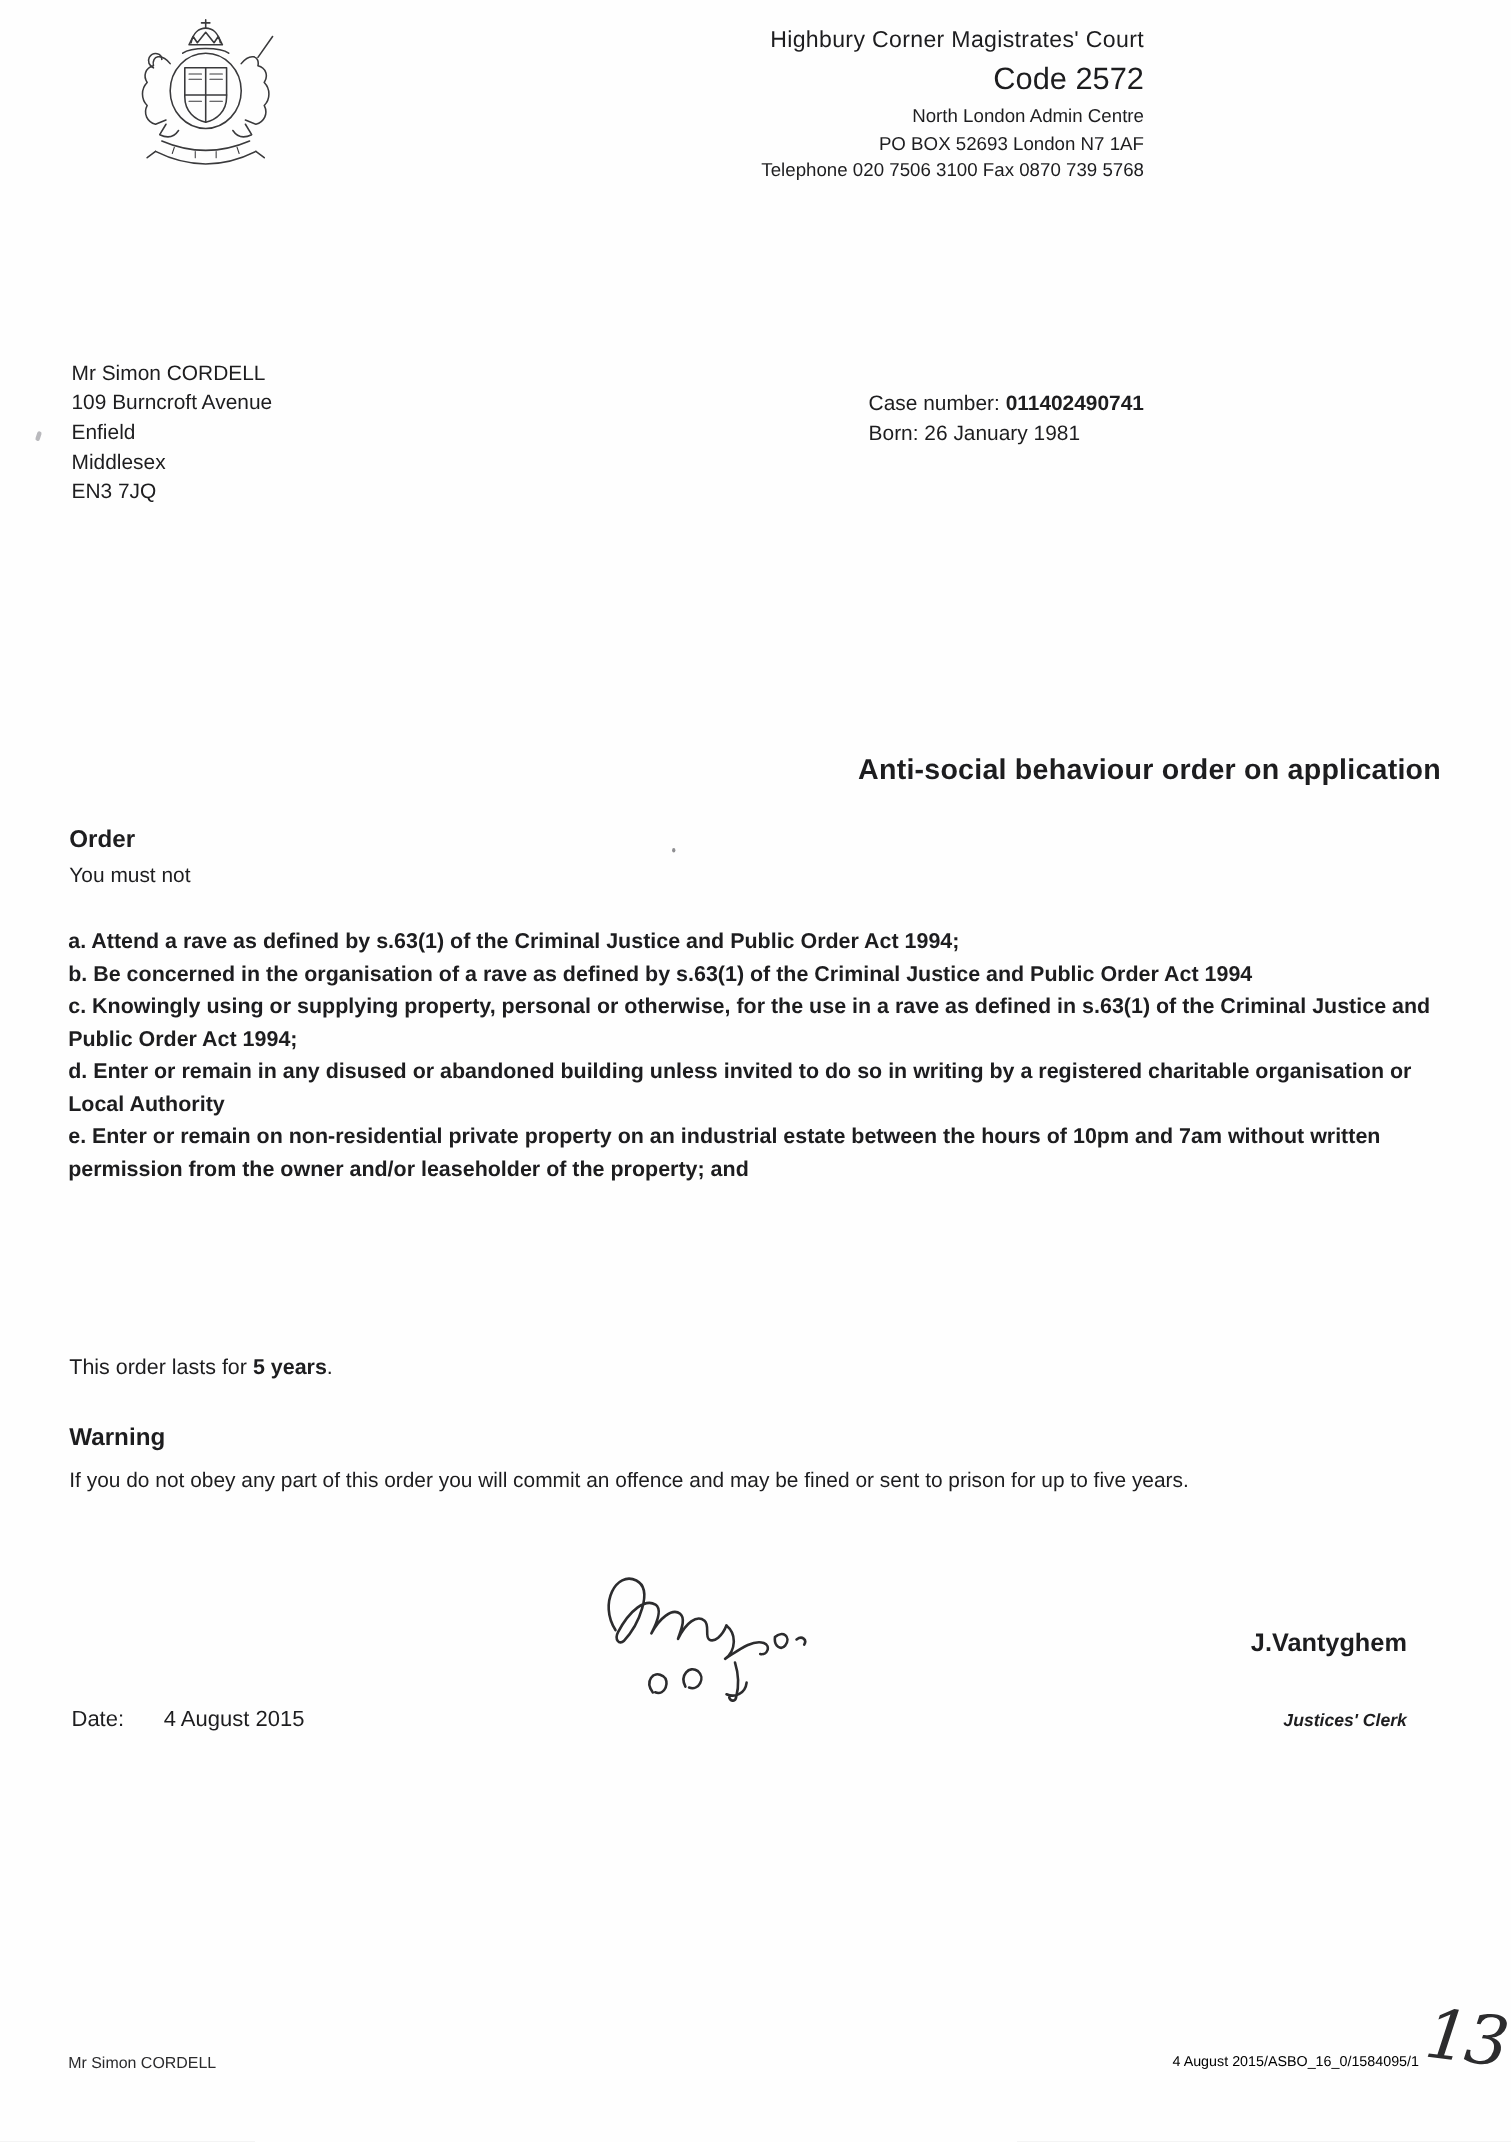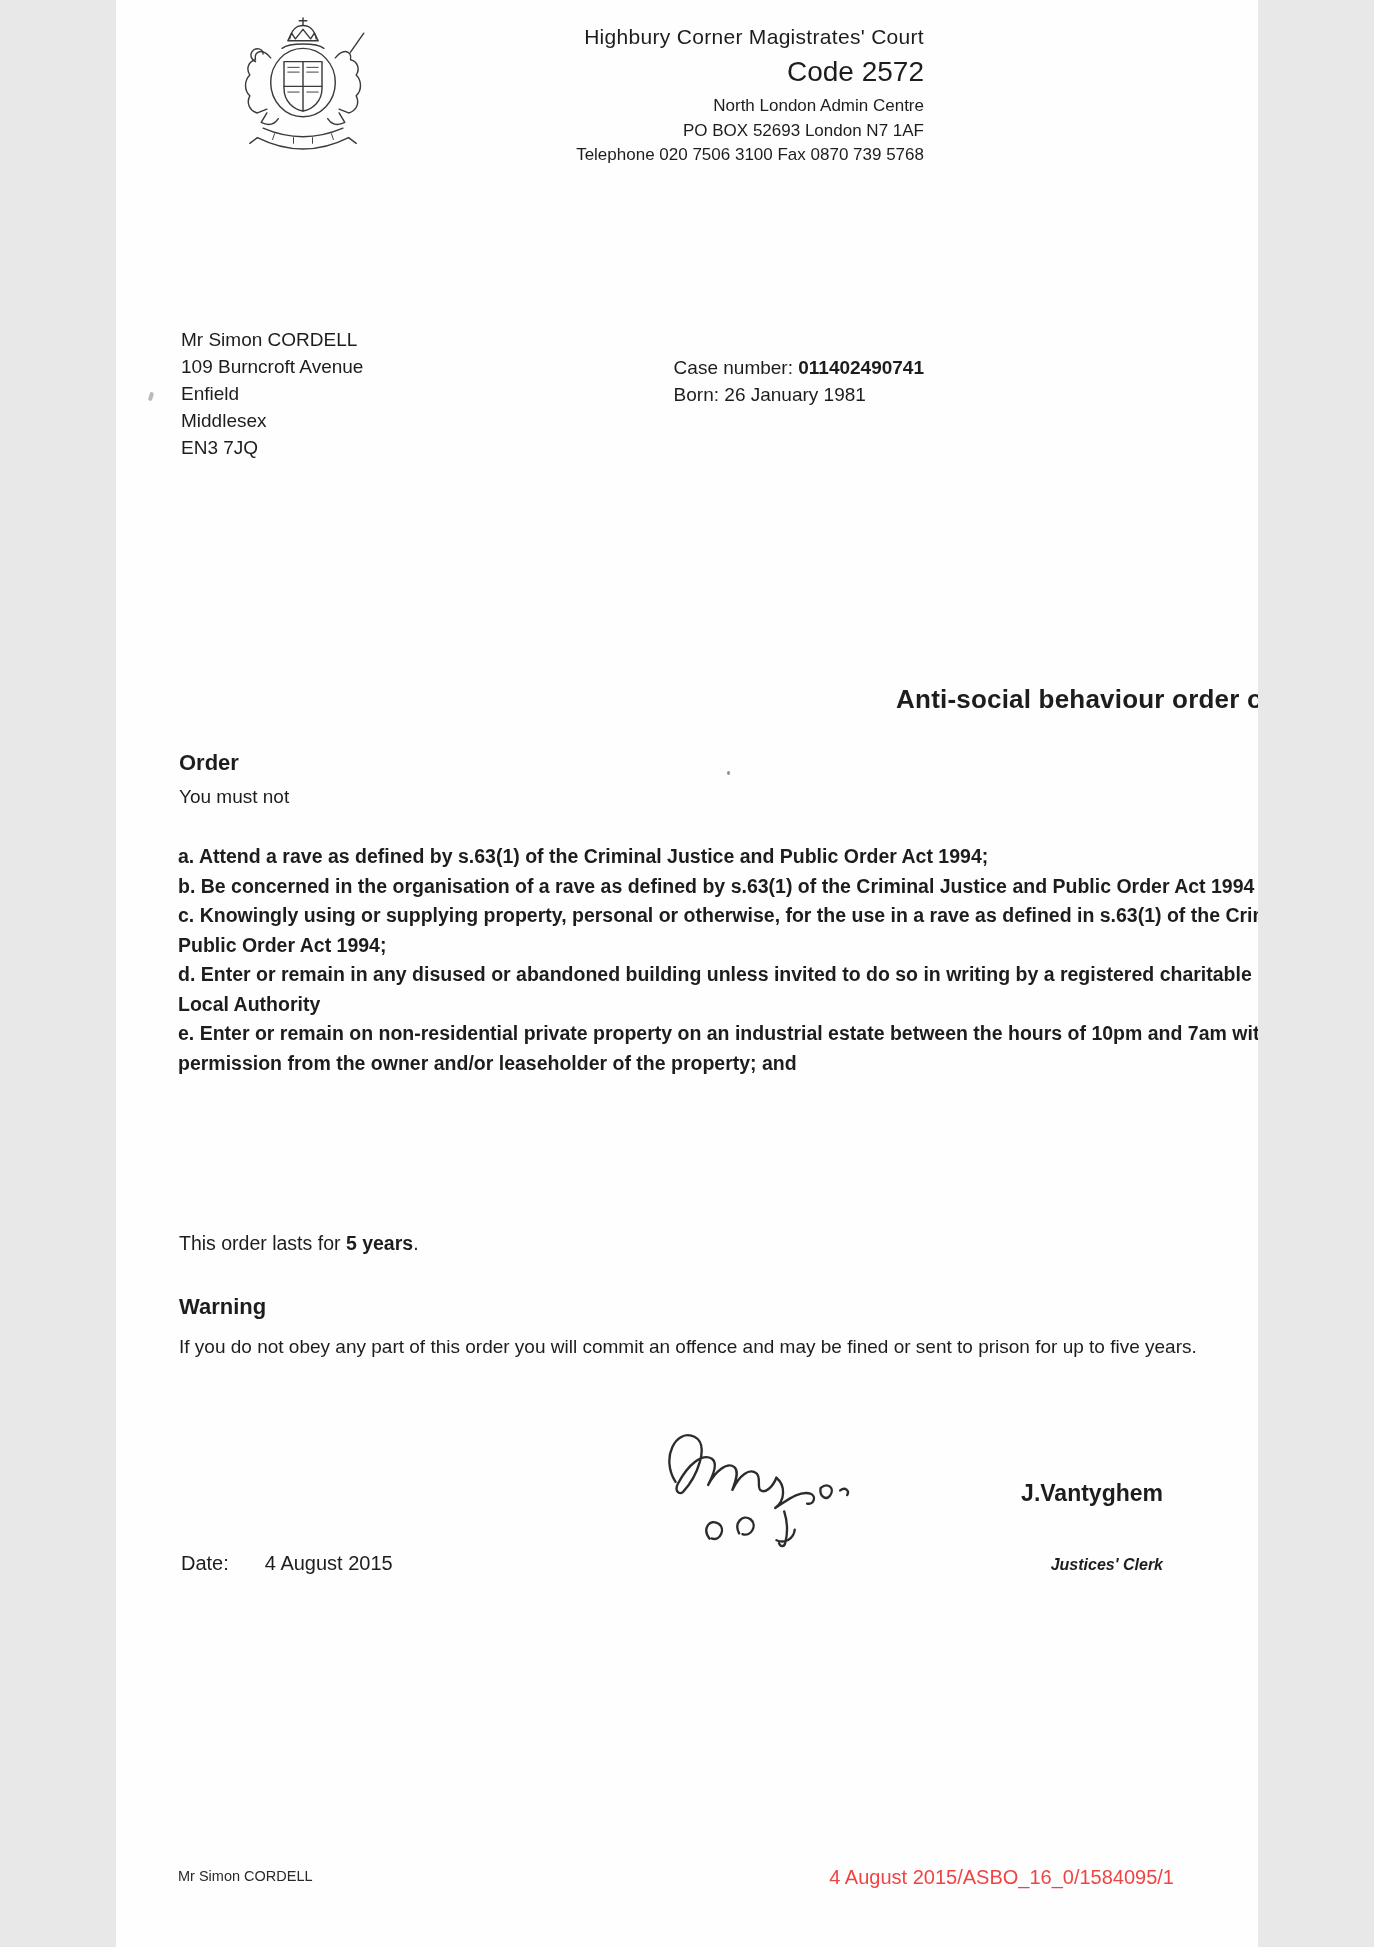--- a/index.html
+++ b/index.html
@@ -1,18 +1,18 @@
 <!DOCTYPE html>
 <html><head>
 <meta charset="utf-8">
 <style>
   html,body{margin:0;padding:0;background:#e8e8e8;}
   .page{
     position:relative;
-    width:1142px;height:1947px;
+    width:1374px;height:1947px;
     margin:0 auto;
     background:#fefefe;
     font-family:"Liberation Sans", sans-serif;
     color:#1d1d1f;
     overflow:hidden;
   }
   
   .crest{position:absolute;left:92px;top:12px;width:190px;height:162px;}
   .header-right{
     position:absolute;top:24px;right:334px;
@@ -45,21 +45,21 @@
   .warning-heading{position:absolute;left:63px;top:1294px;font-size:22px;font-weight:bold;}
   .warning-text{position:absolute;left:63px;top:1332px;width:1245px;font-size:19px;line-height:29px;}
   
   .signature{position:absolute;left:520px;top:1400px;width:300px;height:175px;transform:rotate(-6deg);}
   .signatory-name{position:absolute;right:95px;top:1480px;font-size:23px;font-weight:bold;white-space:nowrap;}
   .signatory-title{position:absolute;right:95px;top:1556px;font-size:16px;font-weight:bold;font-style:italic;white-space:nowrap;}
   .date-row{position:absolute;left:65px;top:1552px;font-size:20px;}
   .date-row .date-value{margin-left:36px;}
   
   .footer-left{position:absolute;left:62px;top:1868px;font-size:14.5px;color:#2a2a2c;}
-  .footer-right{position:absolute;right:84px;top:1866px;font-size:20px;color:#ef4444;}
+  .footer-right{position:absolute;right:84px;top:1866px;font-size:13px;color:#000000;}
   .page-number{
     position:absolute;left:1296px;top:1816px;
     font-family:"DejaVu Serif", serif;font-style:italic;font-weight:400;
     font-size:62px;letter-spacing:-3px;color:#2c2c2e;
     transform:rotate(7deg);
   }
   
   .artifact-dot{position:absolute;left:611px;top:771px;width:3px;height:4px;background:#8f8f92;border-radius:50%;}
   .artifact-mark{position:absolute;left:33px;top:392px;width:4px;height:9px;background:#b9b9bd;transform:rotate(18deg);border-radius:2px;}
 </style>

